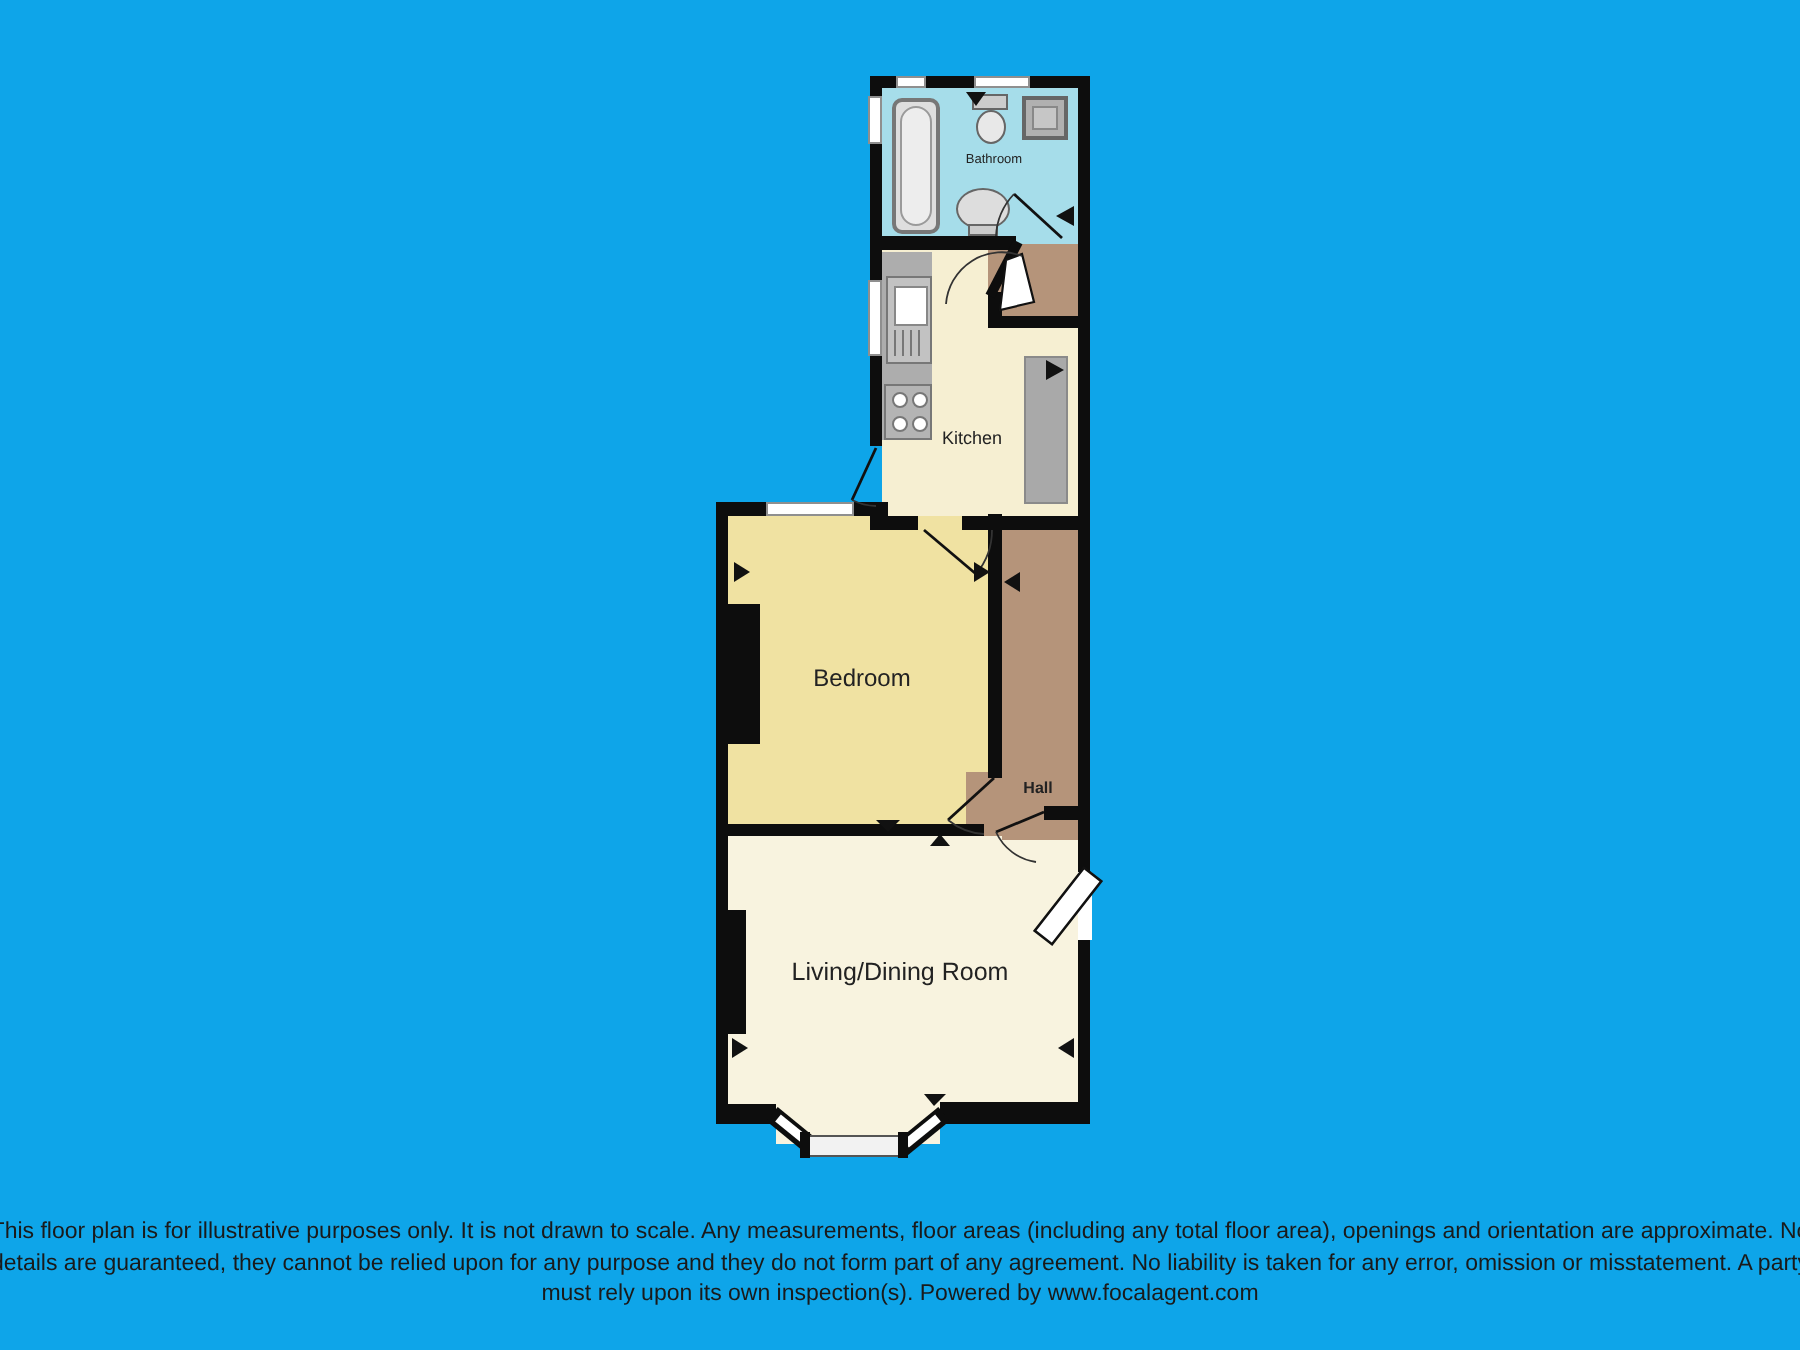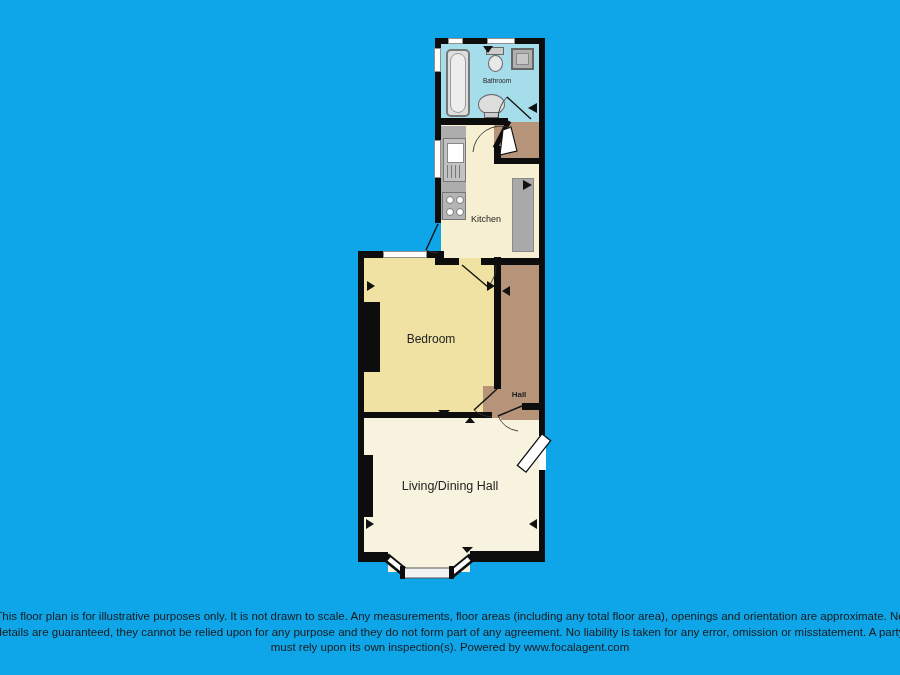--- a/index.html
+++ b/index.html
@@ -119,21 +119,21 @@
   <div class="window" style="left:448px;top:38px;width:15px;height:6px;"></div>
   <div class="window" style="left:487px;top:38px;width:28px;height:6px;"></div>
   <div class="window" style="left:434px;top:48px;width:7px;height:24px;"></div>
   <div class="window" style="left:434px;top:140px;width:7px;height:38px;"></div>
   <div class="window" style="left:383px;top:251px;width:44px;height:7px;"></div>
 
   <span class="room-label lbl-bathroom" style="left:497px;top:80px;">Bathroom</span>
   <span class="room-label lbl-kitchen" style="left:486px;top:219px;">Kitchen</span>
   <span class="room-label lbl-bedroom" style="left:431px;top:339px;">Bedroom</span>
   <span class="room-label lbl-hall" style="left:519px;top:394px;font-weight:bold;">Hall</span>
-  <span class="room-label lbl-living" style="left:450px;top:486px;">Living/Dining Hall</span>
+  <span class="room-label lbl-living" style="left:450px;top:486px;">Living/Dining Room</span>
 
   <svg id="overlay" width="900" height="675" viewBox="0 0 900 675">
 
     <g>
       <path class="leaf" d="M531,119 L507,97"></path>
       <path class="arc" d="M507,97 A33,33 0 0 0 498,118"></path>
     </g>
 
     <g>
       <line x1="509" y1="121" x2="495" y2="148" stroke="#0D0D0D" stroke-width="5"></line>

